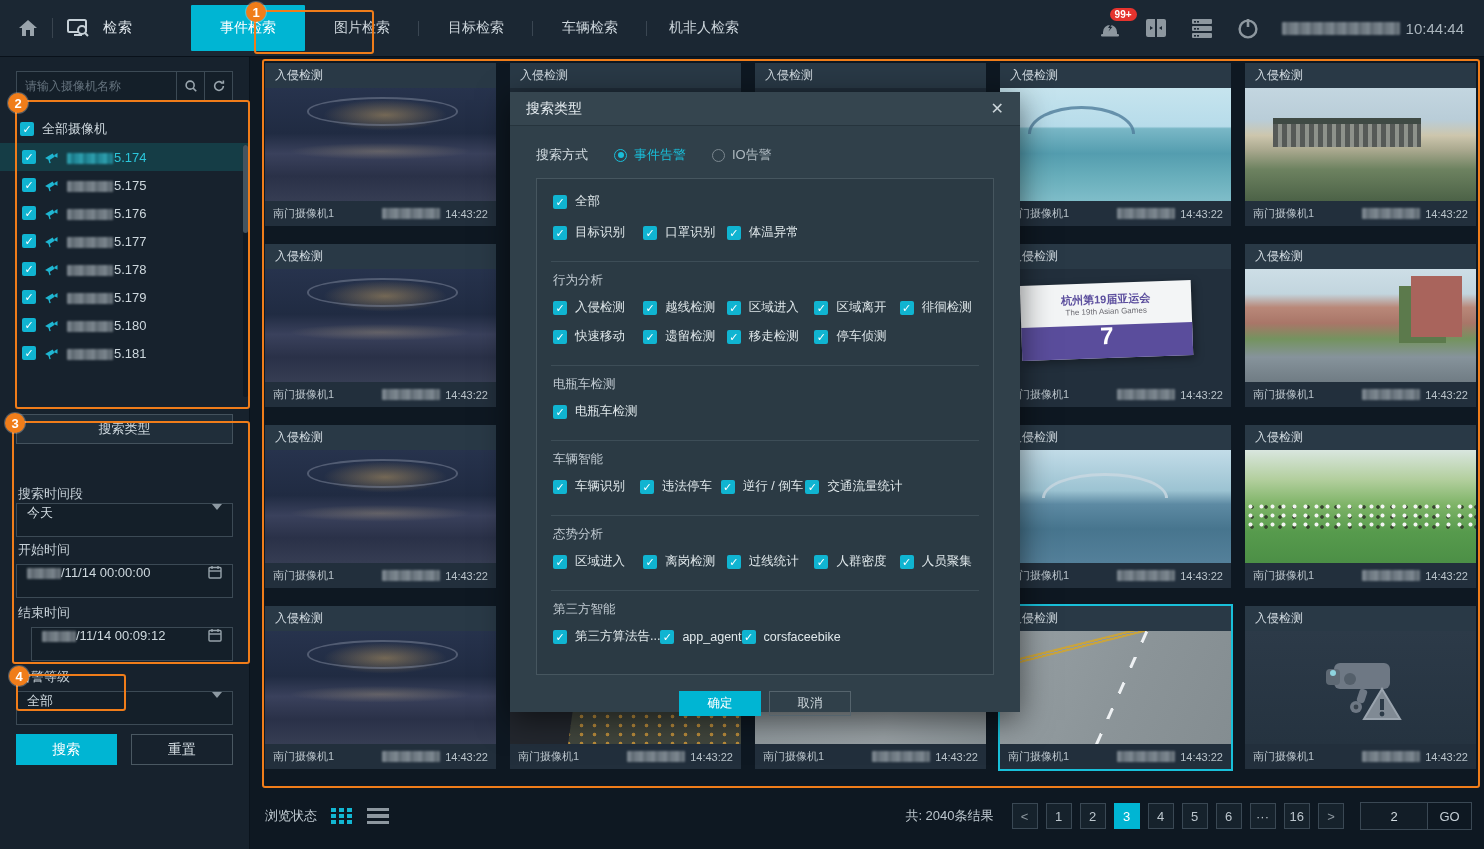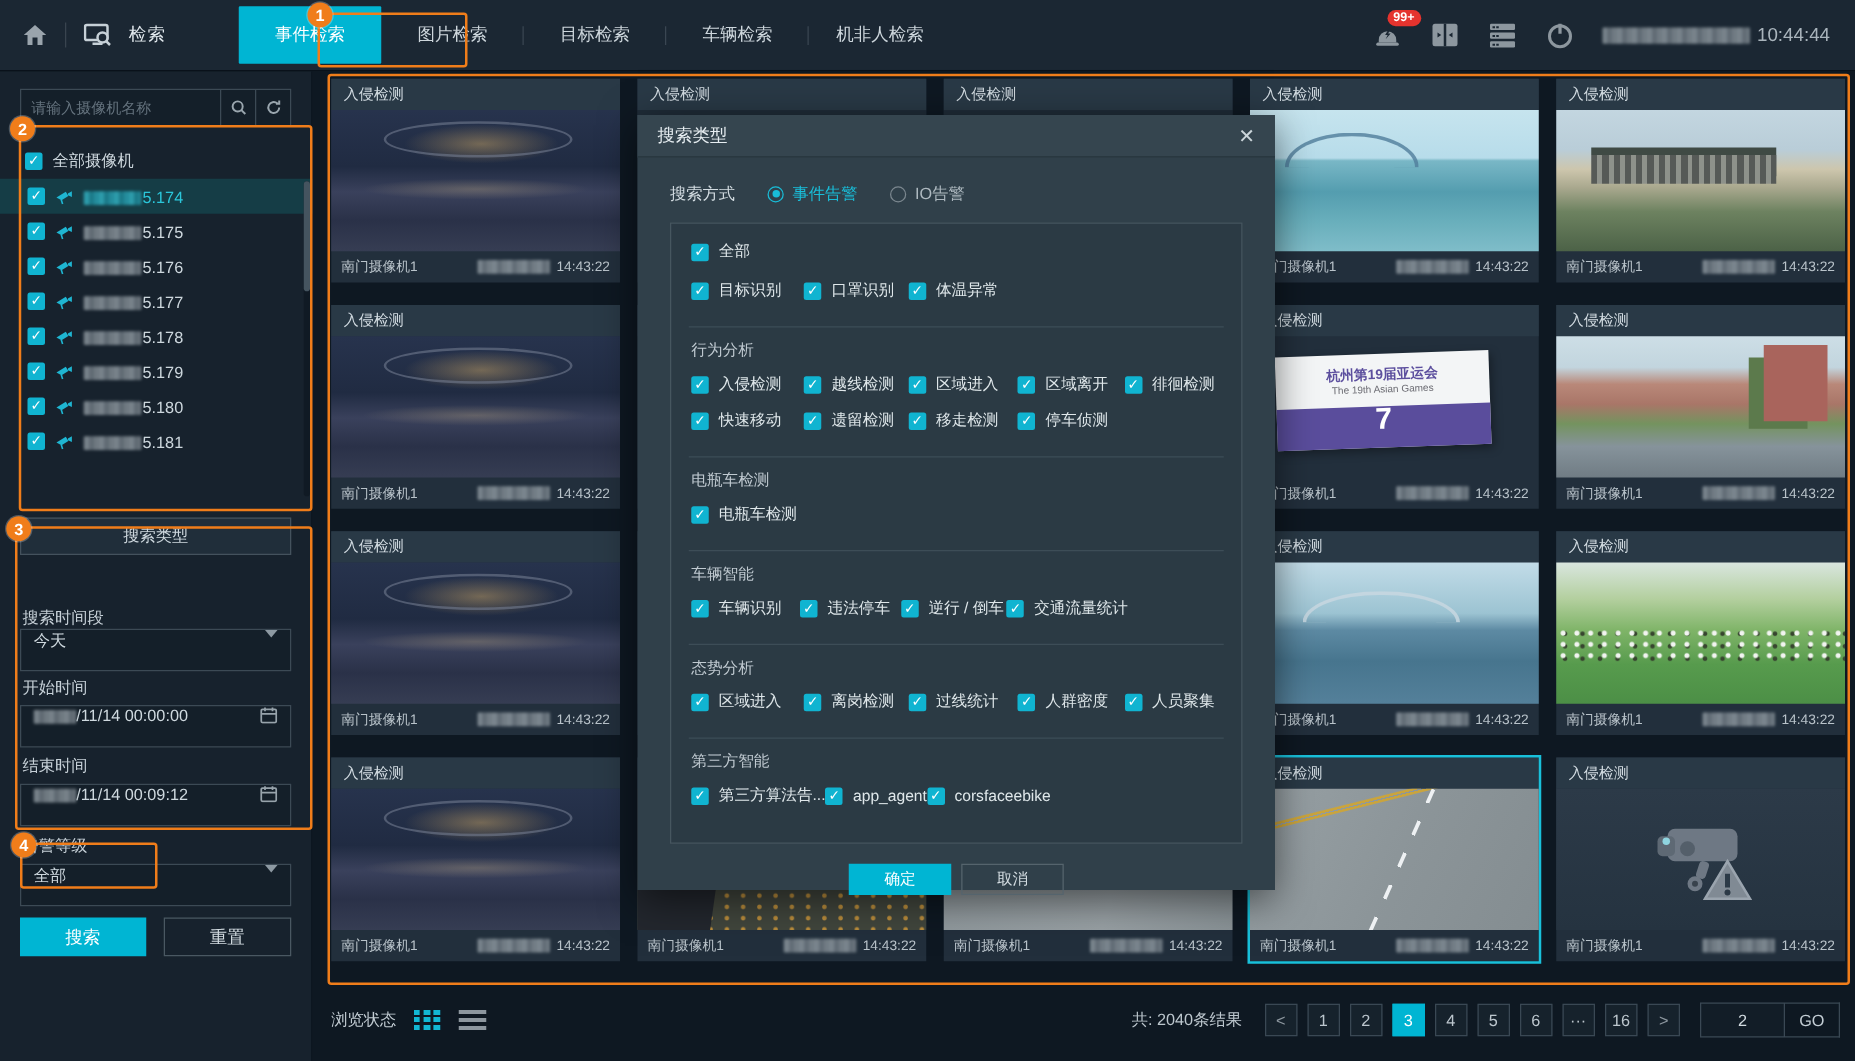--- a/index.html
+++ b/index.html
@@ -329,21 +329,21 @@
         <svg viewBox="0 0 14 14" width="14" height="14">
             <rect x="1" y="2.5" width="12" height="10.5" rx="1" fill="none" stroke="#97a3ab" stroke-width="1.4"></rect>
             <line x1="1" y1="6" x2="13" y2="6" stroke="#97a3ab" stroke-width="1.4"></line>
             <line x1="4" y1="1" x2="4" y2="4" stroke="#97a3ab" stroke-width="1.4"></line>
             <line x1="10" y1="1" x2="10" y2="4" stroke="#97a3ab" stroke-width="1.4"></line>
           </svg>
       </span>
     </div>
 
     <div class="fld-label" style="position:absolute;left:18px;top:547px;margin:0">结束时间</div>
-    <div class="fld" style="position:absolute;left:0;right:0;top:570px">
+    <div class="fld" style="position:absolute;left:15px;right:0;top:570px">
       <span class="grow"><span class="blur" style="width:34px"></span><span>/11/14  00:09:12</span></span>
       <span class="cal-ic">
         <svg viewBox="0 0 14 14" width="14" height="14">
             <rect x="1" y="2.5" width="12" height="10.5" rx="1" fill="none" stroke="#97a3ab" stroke-width="1.4"></rect>
             <line x1="1" y1="6" x2="13" y2="6" stroke="#97a3ab" stroke-width="1.4"></line>
             <line x1="4" y1="1" x2="4" y2="4" stroke="#97a3ab" stroke-width="1.4"></line>
             <line x1="10" y1="1" x2="10" y2="4" stroke="#97a3ab" stroke-width="1.4"></line>
           </svg>
       </span>
     </div>

